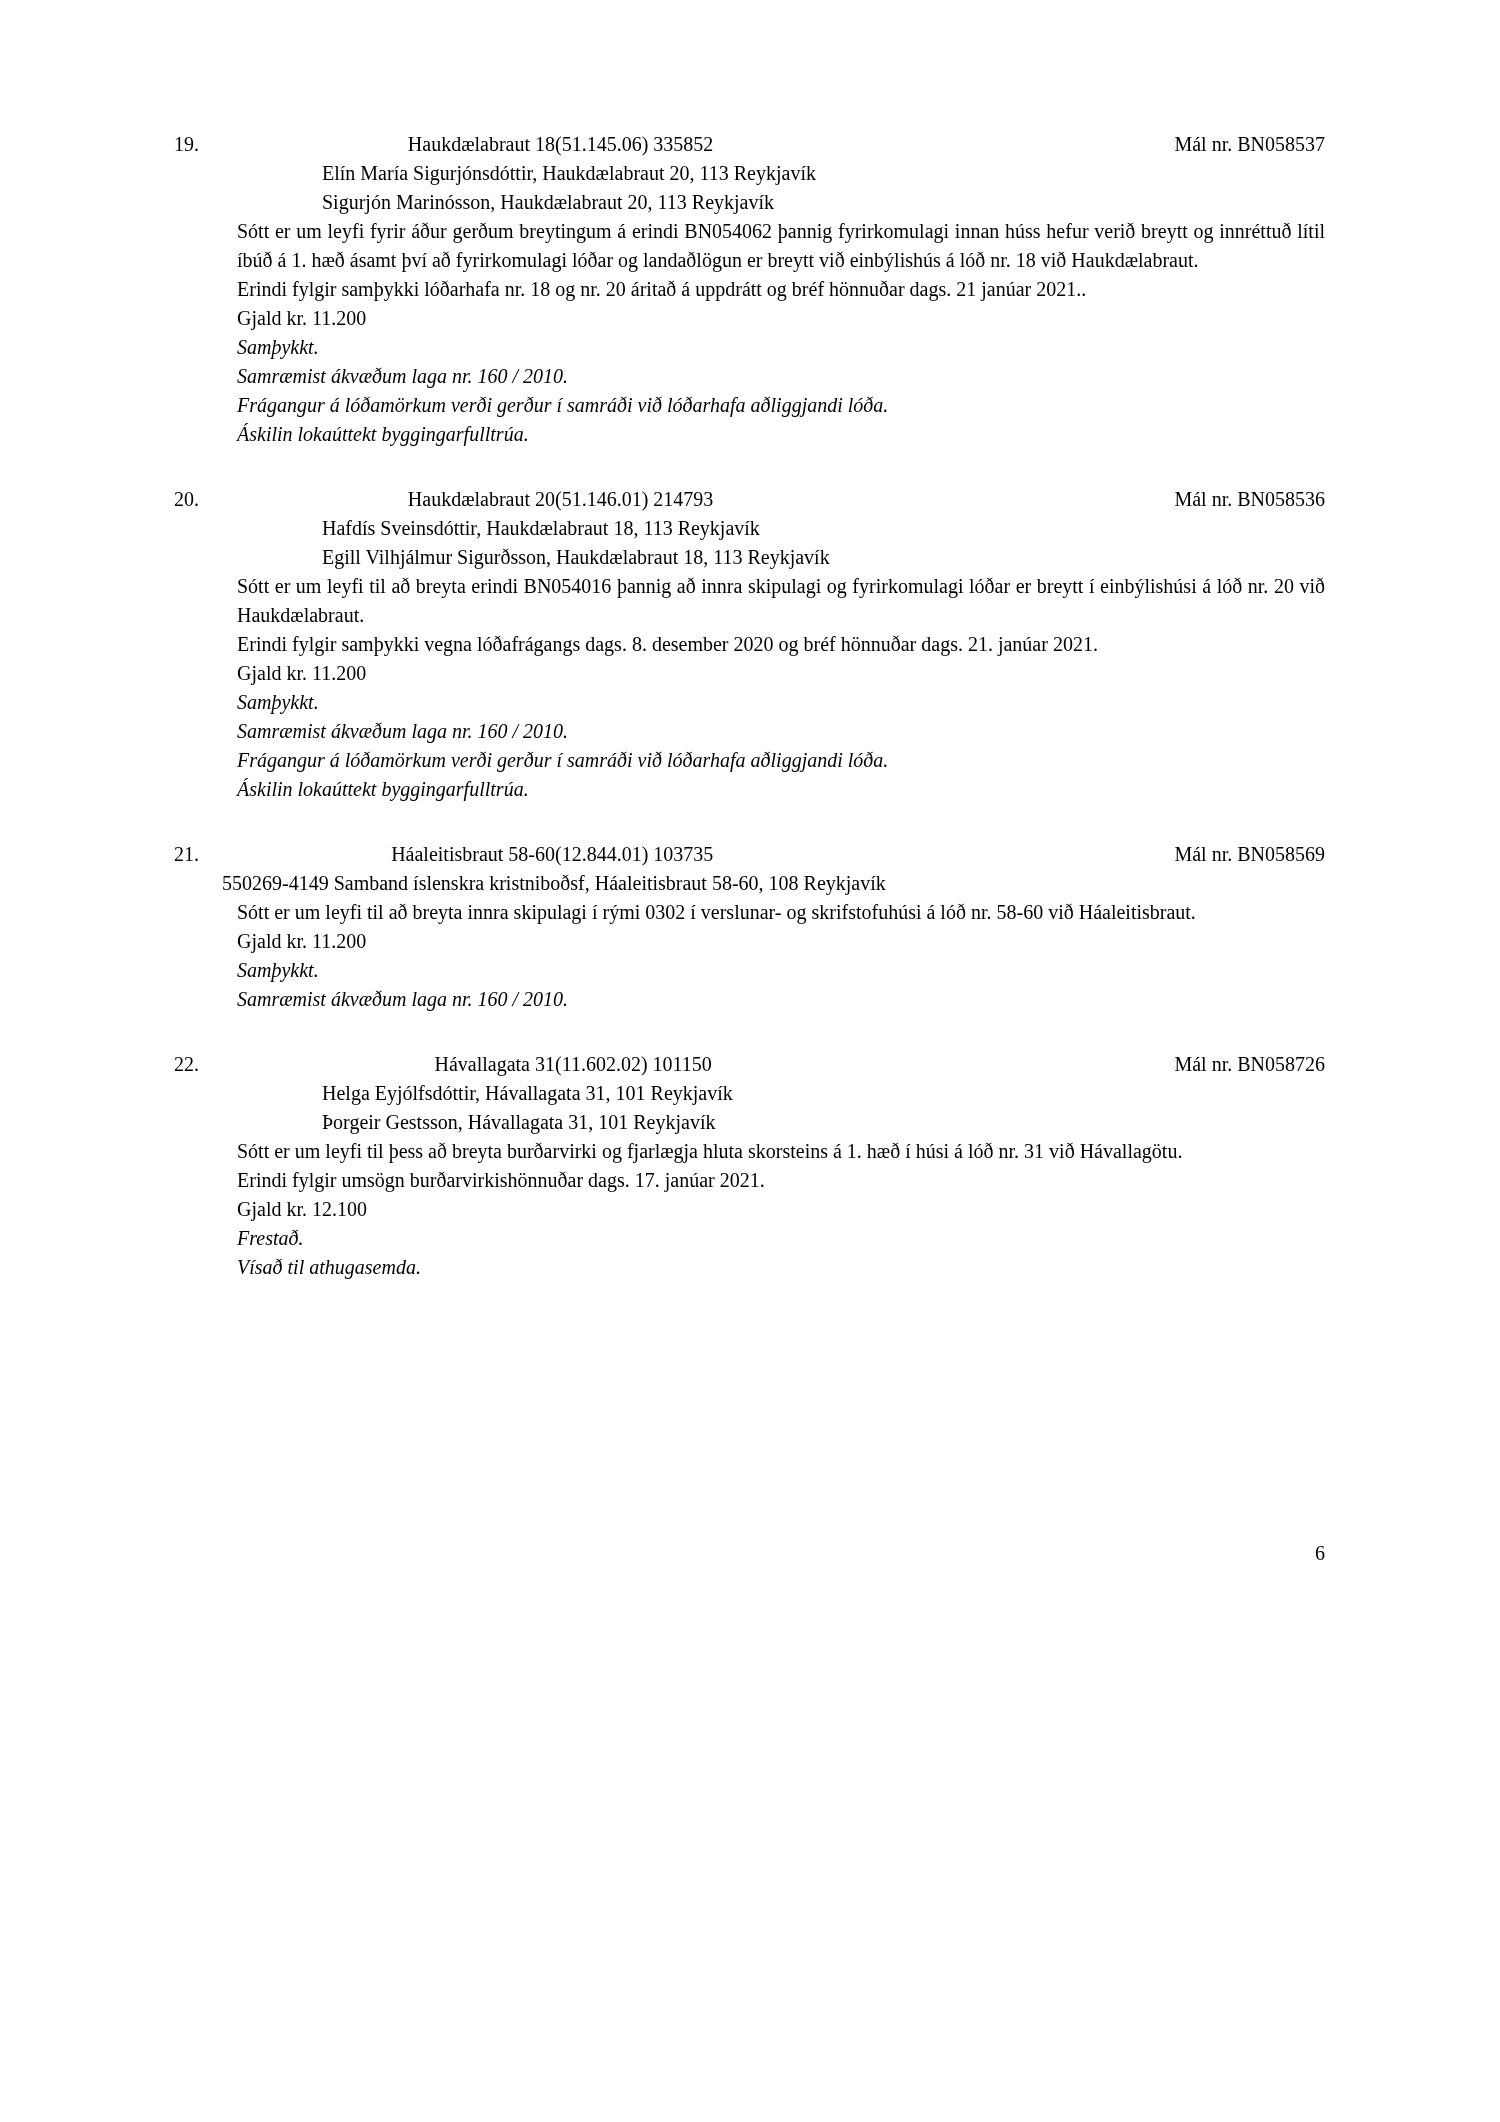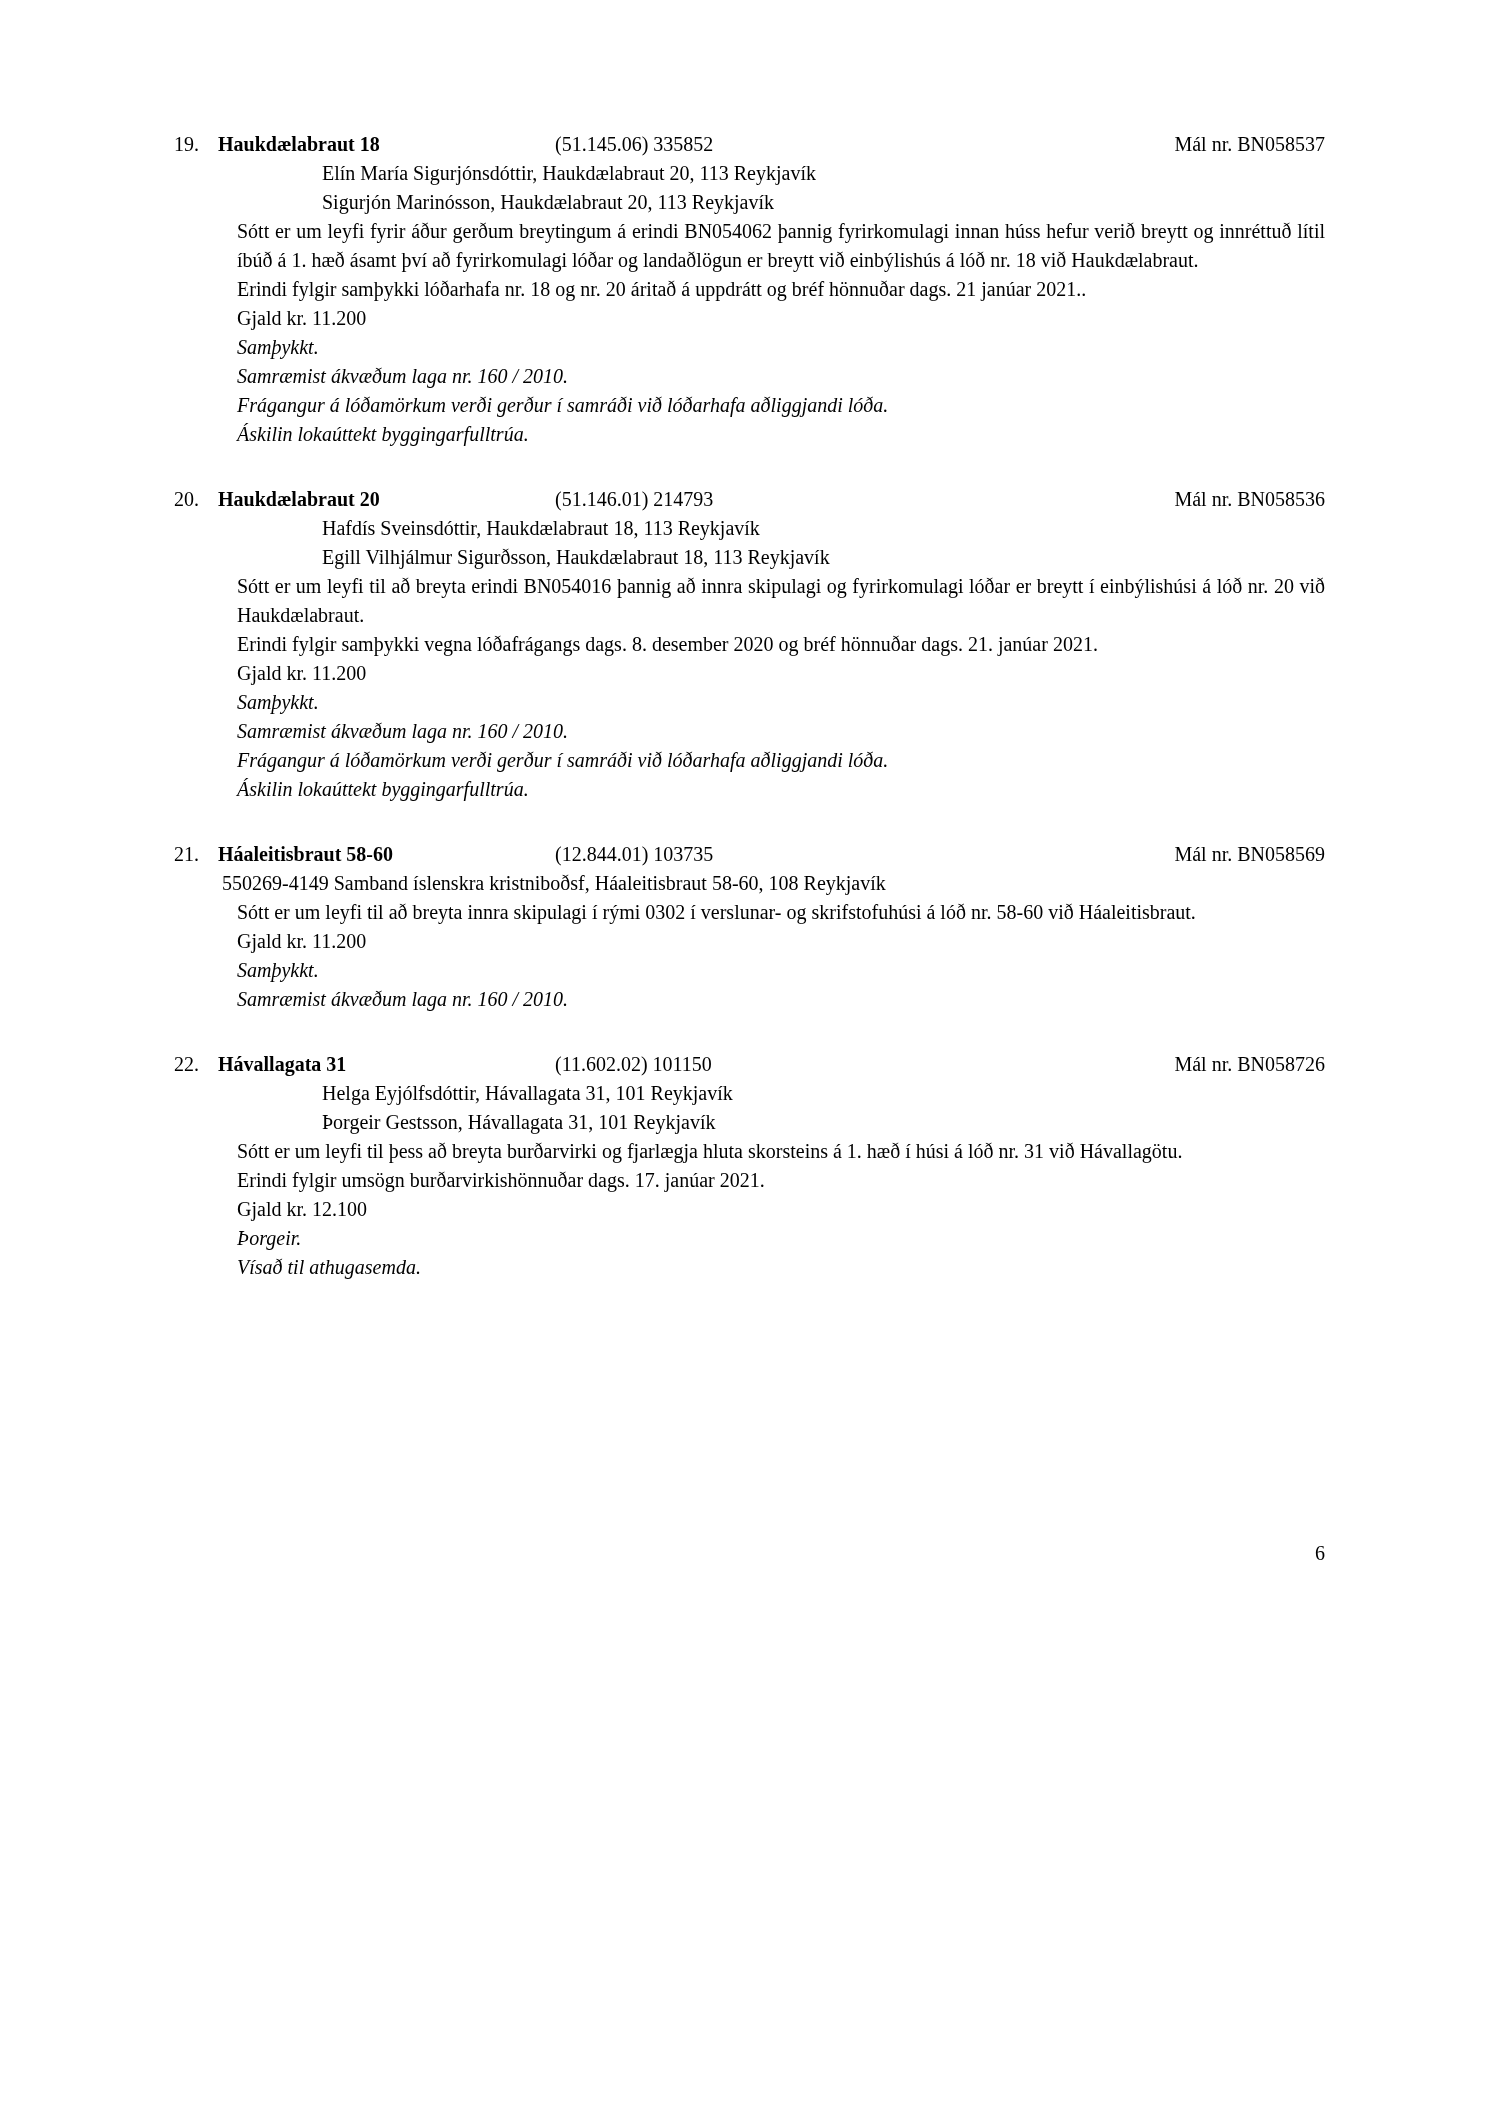--- a/index.html
+++ b/index.html
@@ -11,21 +11,21 @@
     font-family: "Liberation Serif", "DejaVu Serif", serif;
     font-size: 20px;
     line-height: 29px;
     color: #000000;
     box-sizing: border-box;
     padding: 130px 175px 0 174px;
   }
   .case-item { margin: 0 0 36px 0; }
   .case-header { display: flex; align-items: baseline; }
   .case-header .num { flex: 0 0 44px; }
-  .case-header .title { flex: 0 0 337px; font-weight: bold; }
+  .case-header .title { flex: 0 0 337px; font-weight: normal; text-align: right; }
   .case-header .ref { flex: 1 1 auto; }
   .case-header .case-no { flex: 0 0 auto; text-align: right; }
   .party { margin-left: 148px; }
   .party.flush { margin-left: 48px; }
   .body-block { margin-left: 63px; }
   .body-block p { margin: 0; text-align: justify; }
   .body-block p.note { font-style: italic; }
   .page-number {
     position: absolute;
     right: 175px;
@@ -99,20 +99,20 @@
       <span class="title">Hávallagata 31</span>
       <span class="ref">(11.602.02) 101150</span>
       <span class="case-no">Mál nr. BN058726</span>
     </div>
     <div class="party">Helga Eyjólfsdóttir, Hávallagata 31, 101 Reykjavík</div>
     <div class="party">Þorgeir Gestsson, Hávallagata 31, 101 Reykjavík</div>
     <div class="body-block">
       <p>Sótt er um leyfi til þess að breyta burðarvirki og fjarlægja hluta skorsteins á 1. hæð í húsi á lóð nr. 31 við Hávallagötu.</p>
       <p>Erindi fylgir umsögn burðarvirkishönnuðar dags. 17. janúar 2021.</p>
       <p>Gjald kr. 12.100</p>
-      <p class="note">Þorgeir.</p>
+      <p class="note">Frestað.</p>
       <p class="note">Vísað til athugasemda.</p>
     </div>
   </section>
 
   <div class="page-number">6</div>
 
 </div>
 
 </body></html>

